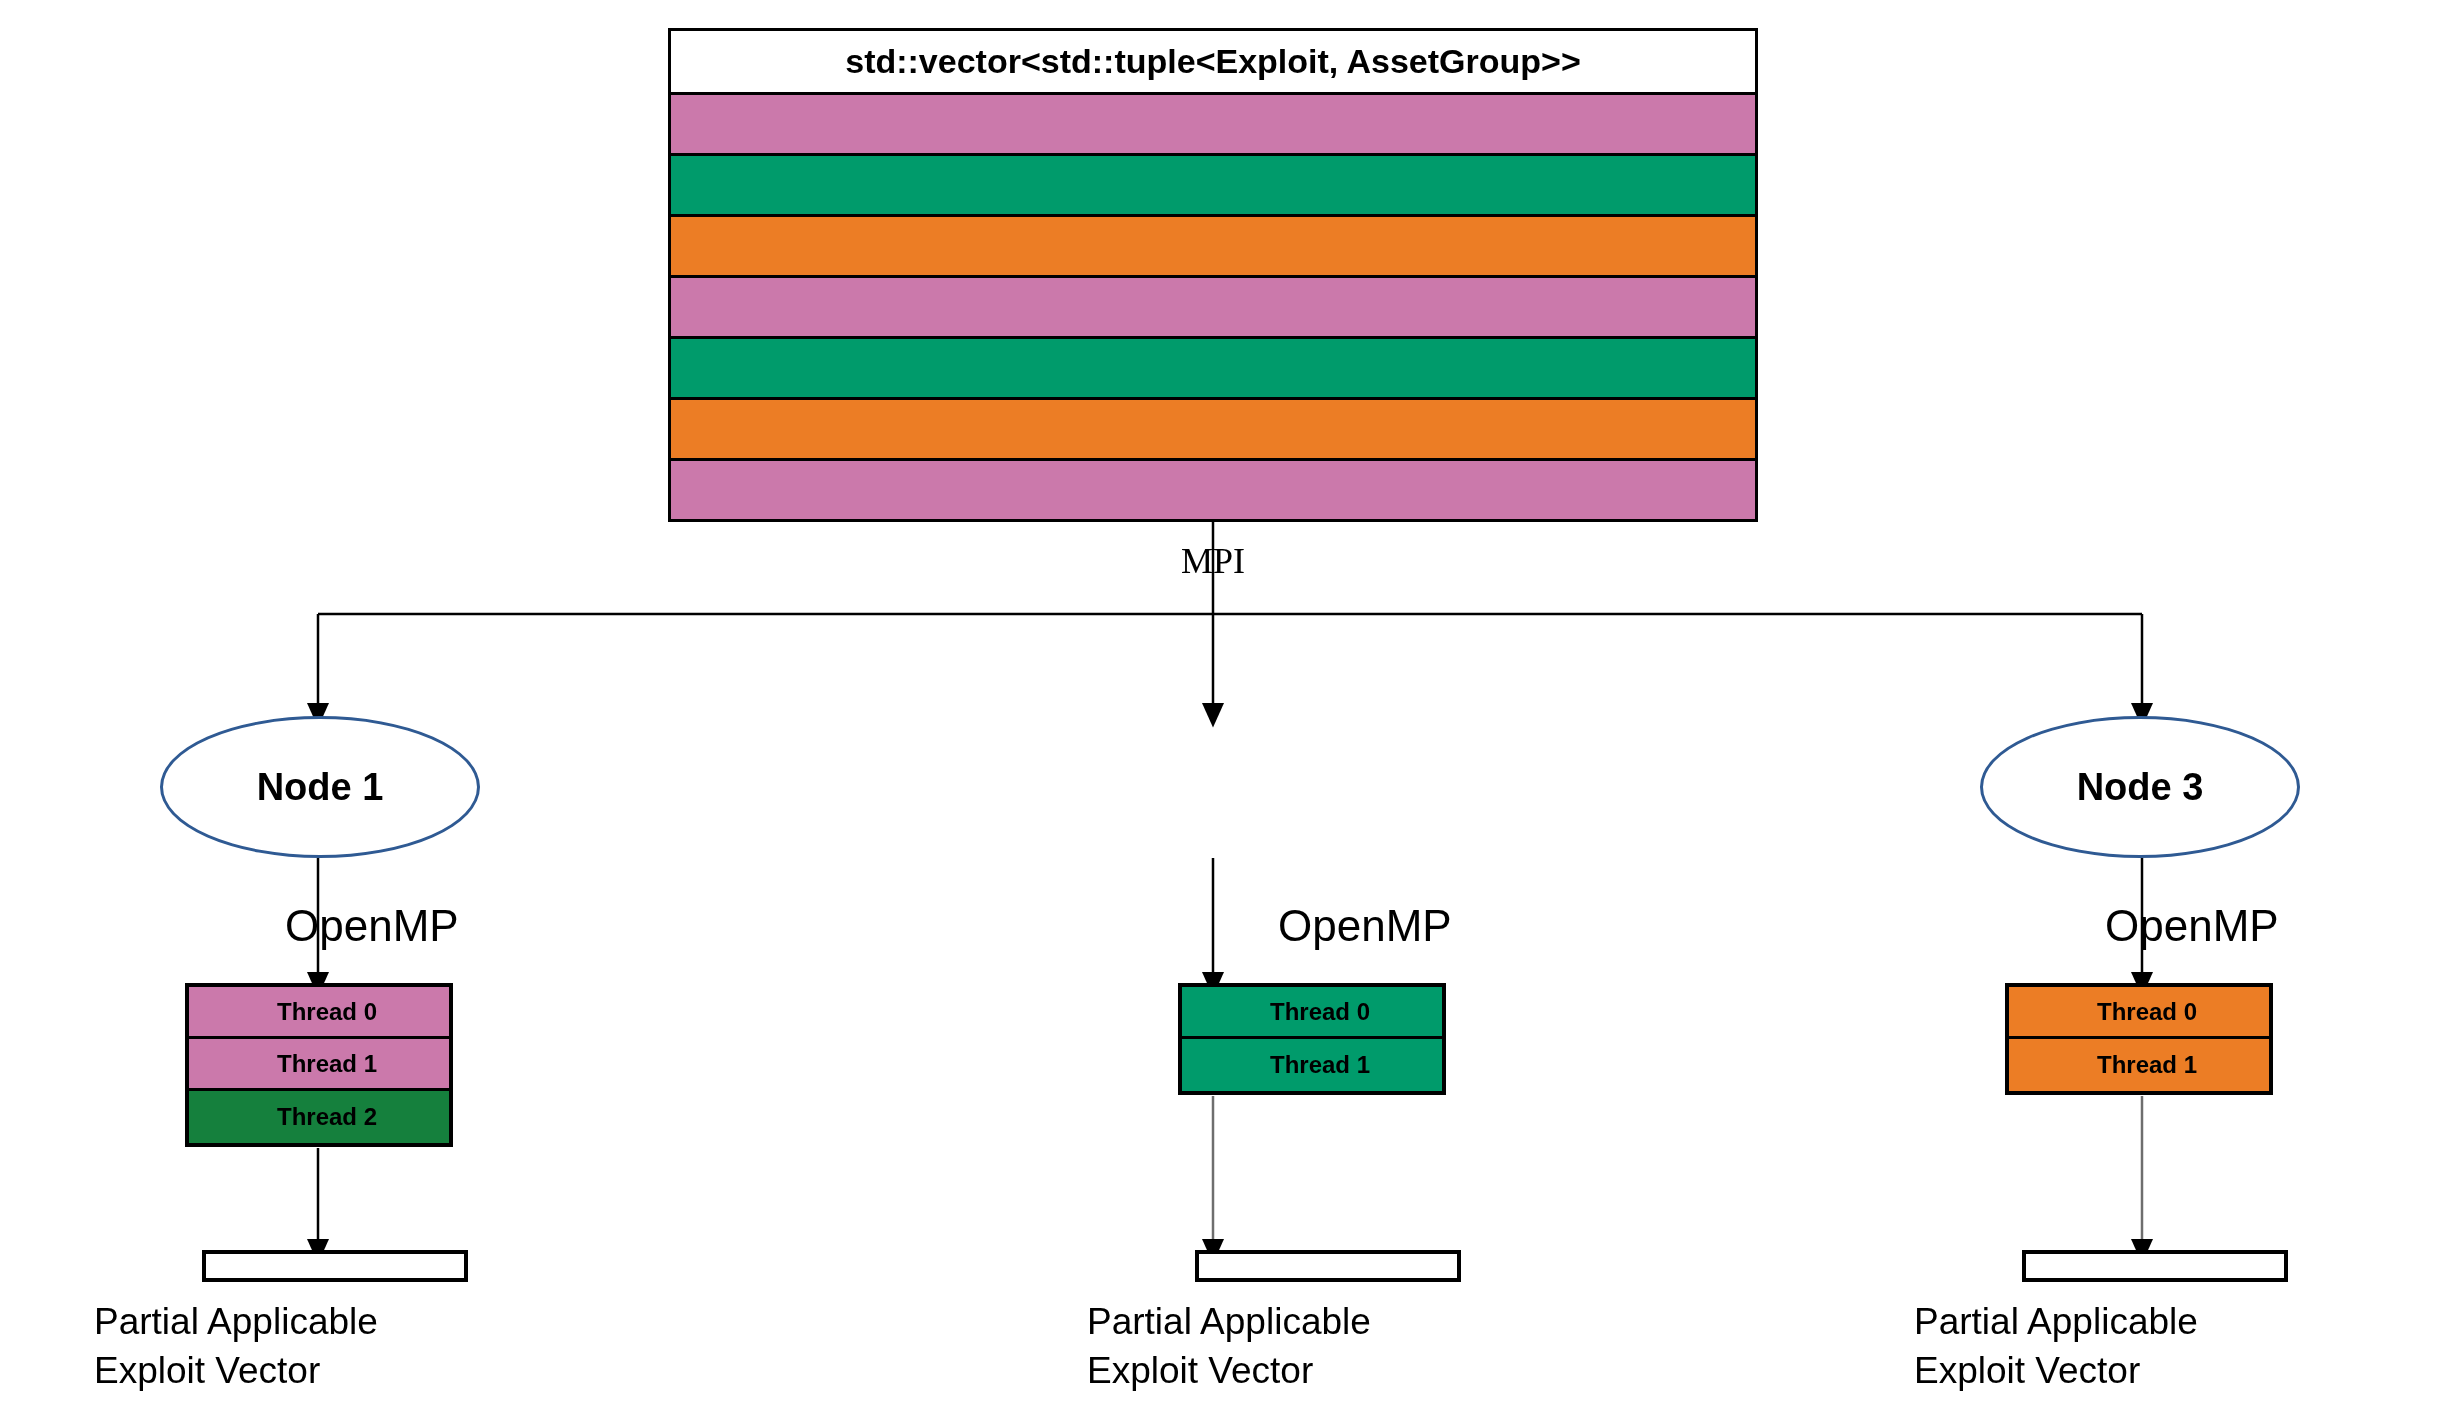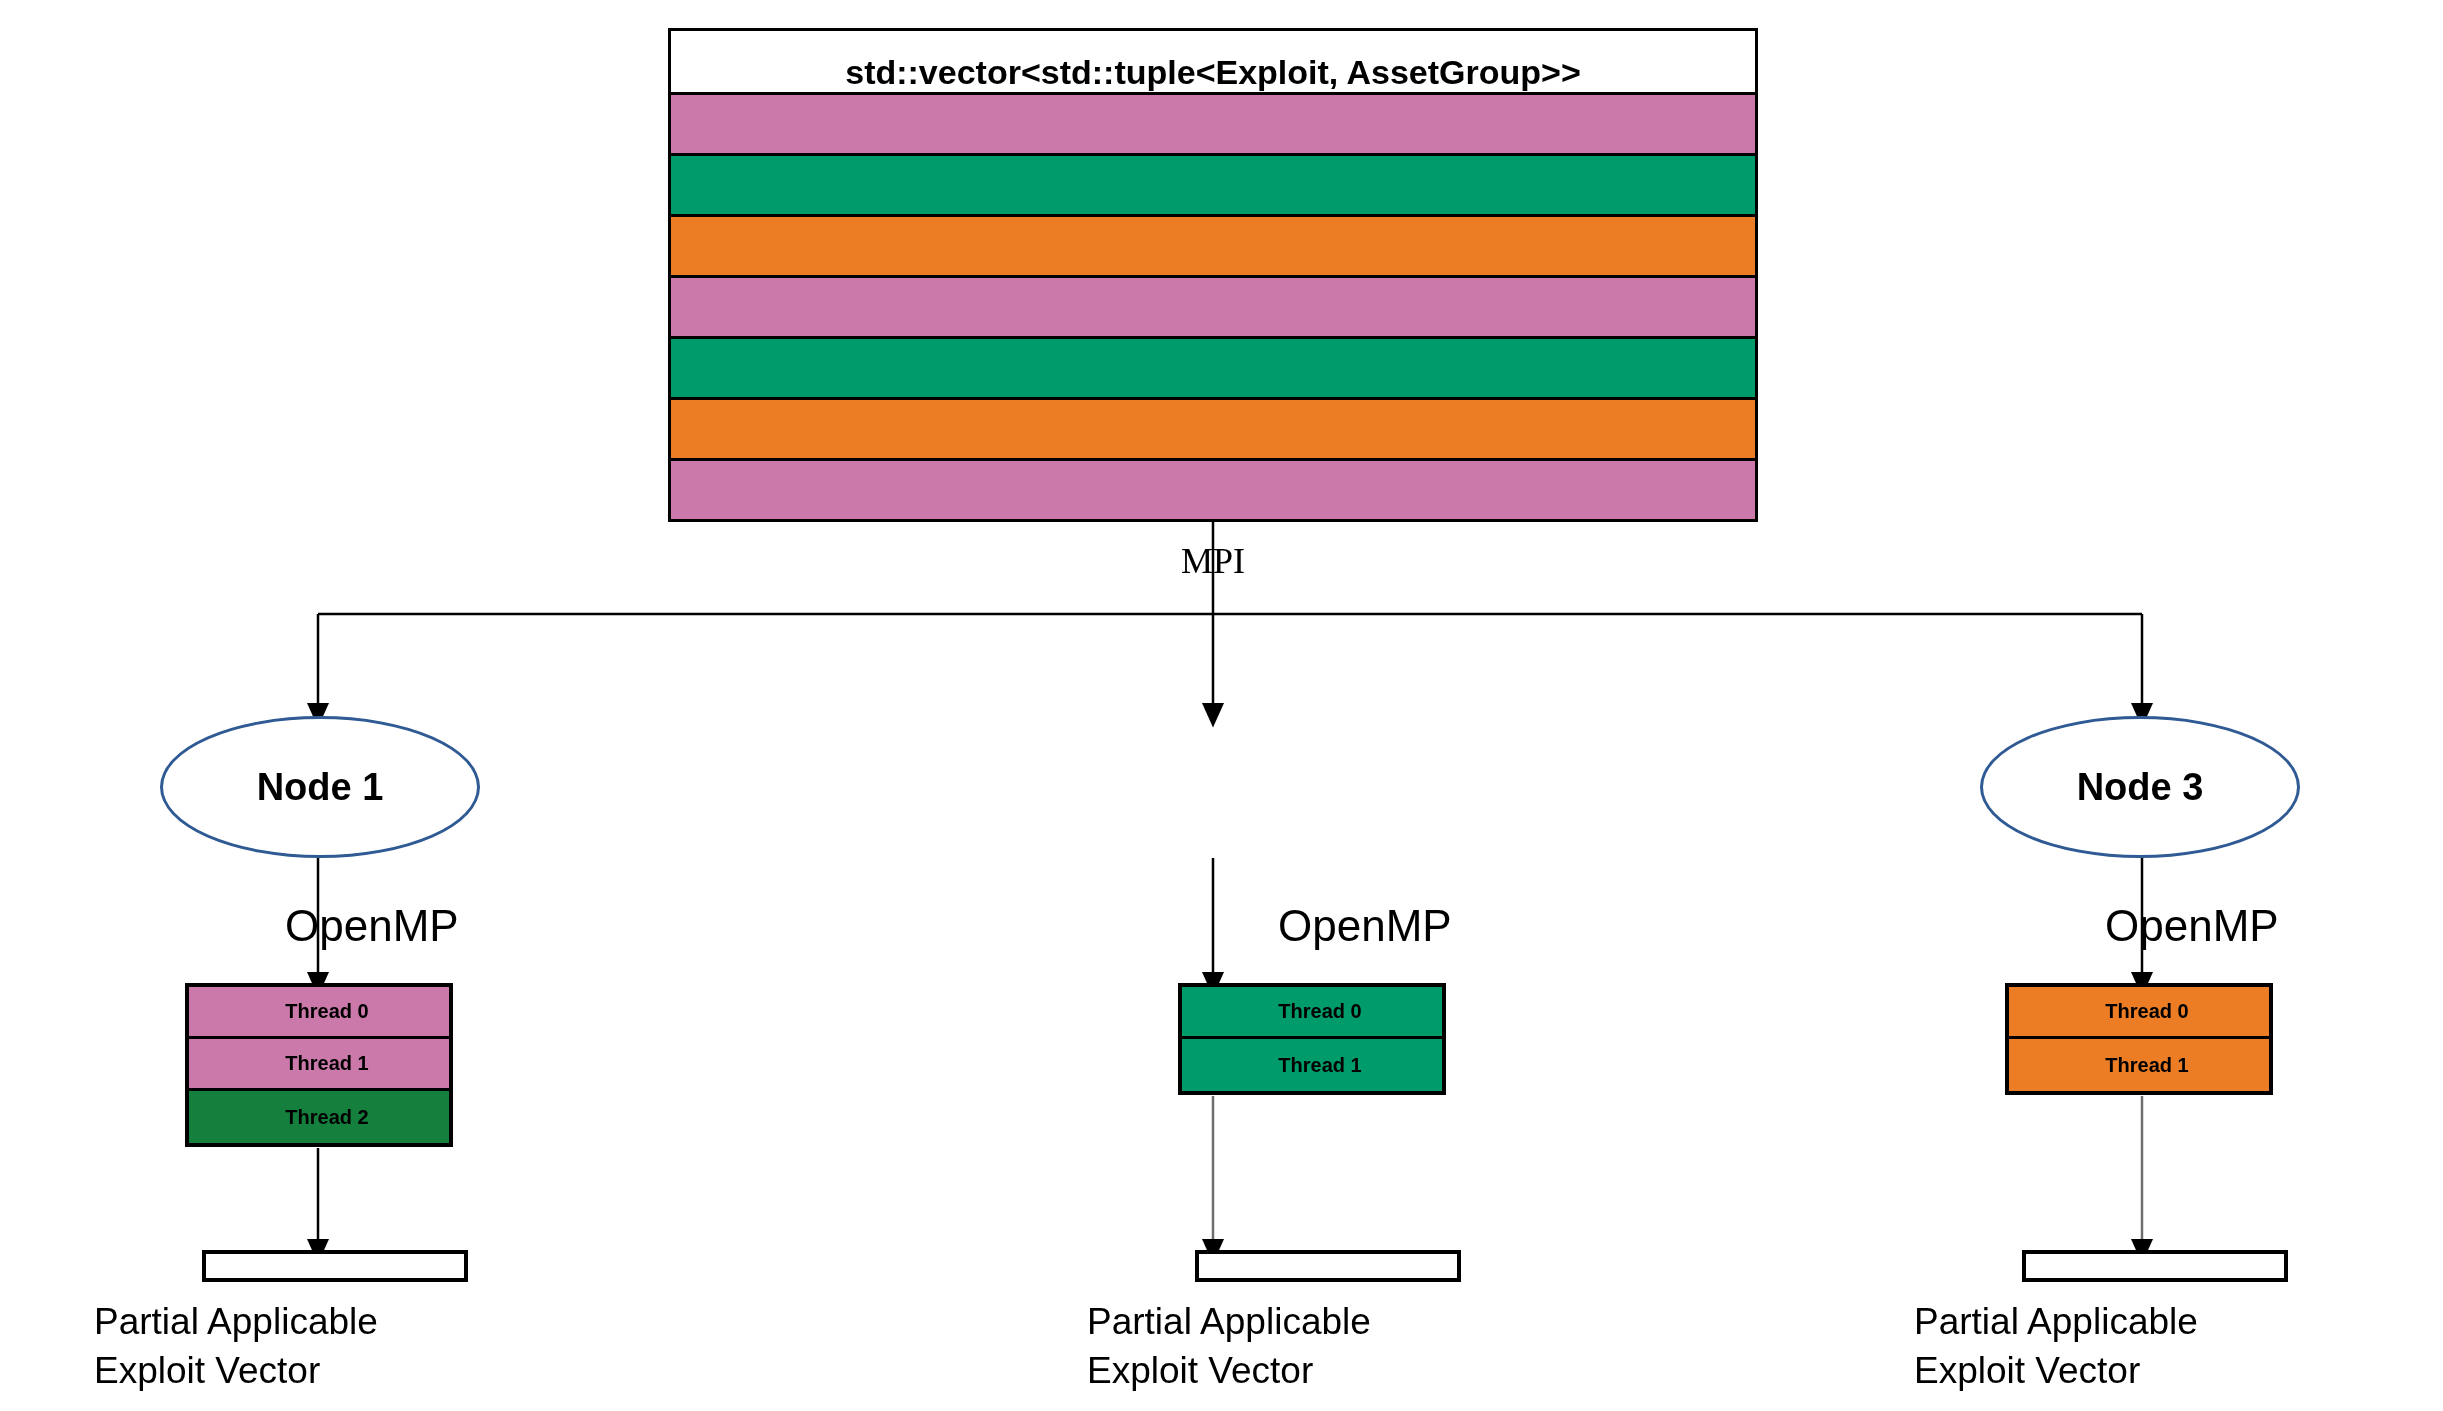--- a/index.html
+++ b/index.html
@@ -26,21 +26,21 @@
     top: 28px;
     width: 1090px;
     height: 494px;
     border: 3px solid #000000;
     box-sizing: border-box;
     background: #ffffff;
   }
   #vector-header {
     height: 64px;
     display: flex;
-    align-items: flex-end;
+    align-items: center;
     justify-content: center;
     background: #ffffff;
     border-bottom: 3px solid #000000;
     box-sizing: border-box;
   }
   #vector-header .title-text {
     font-size: 34px;
     font-weight: bold;
     letter-spacing: 0px;
     white-space: nowrap;
@@ -134,21 +134,21 @@
   .thread-row {
     height: 52px;
     display: flex;
     align-items: center;
     justify-content: center;
     border-bottom: 3px solid #000000;
     box-sizing: border-box;
   }
   .thread-row:last-child { border-bottom: none; }
   .thread-row .thread-label {
-    font-size: 20px;
+    font-size: 24px;
     font-weight: bold;
     color: #000000;
     margin-left: 16px;
   }
 
   .output-box {
     position: absolute;
     left: 112px;
     top: 1250px;
     width: 266px;

